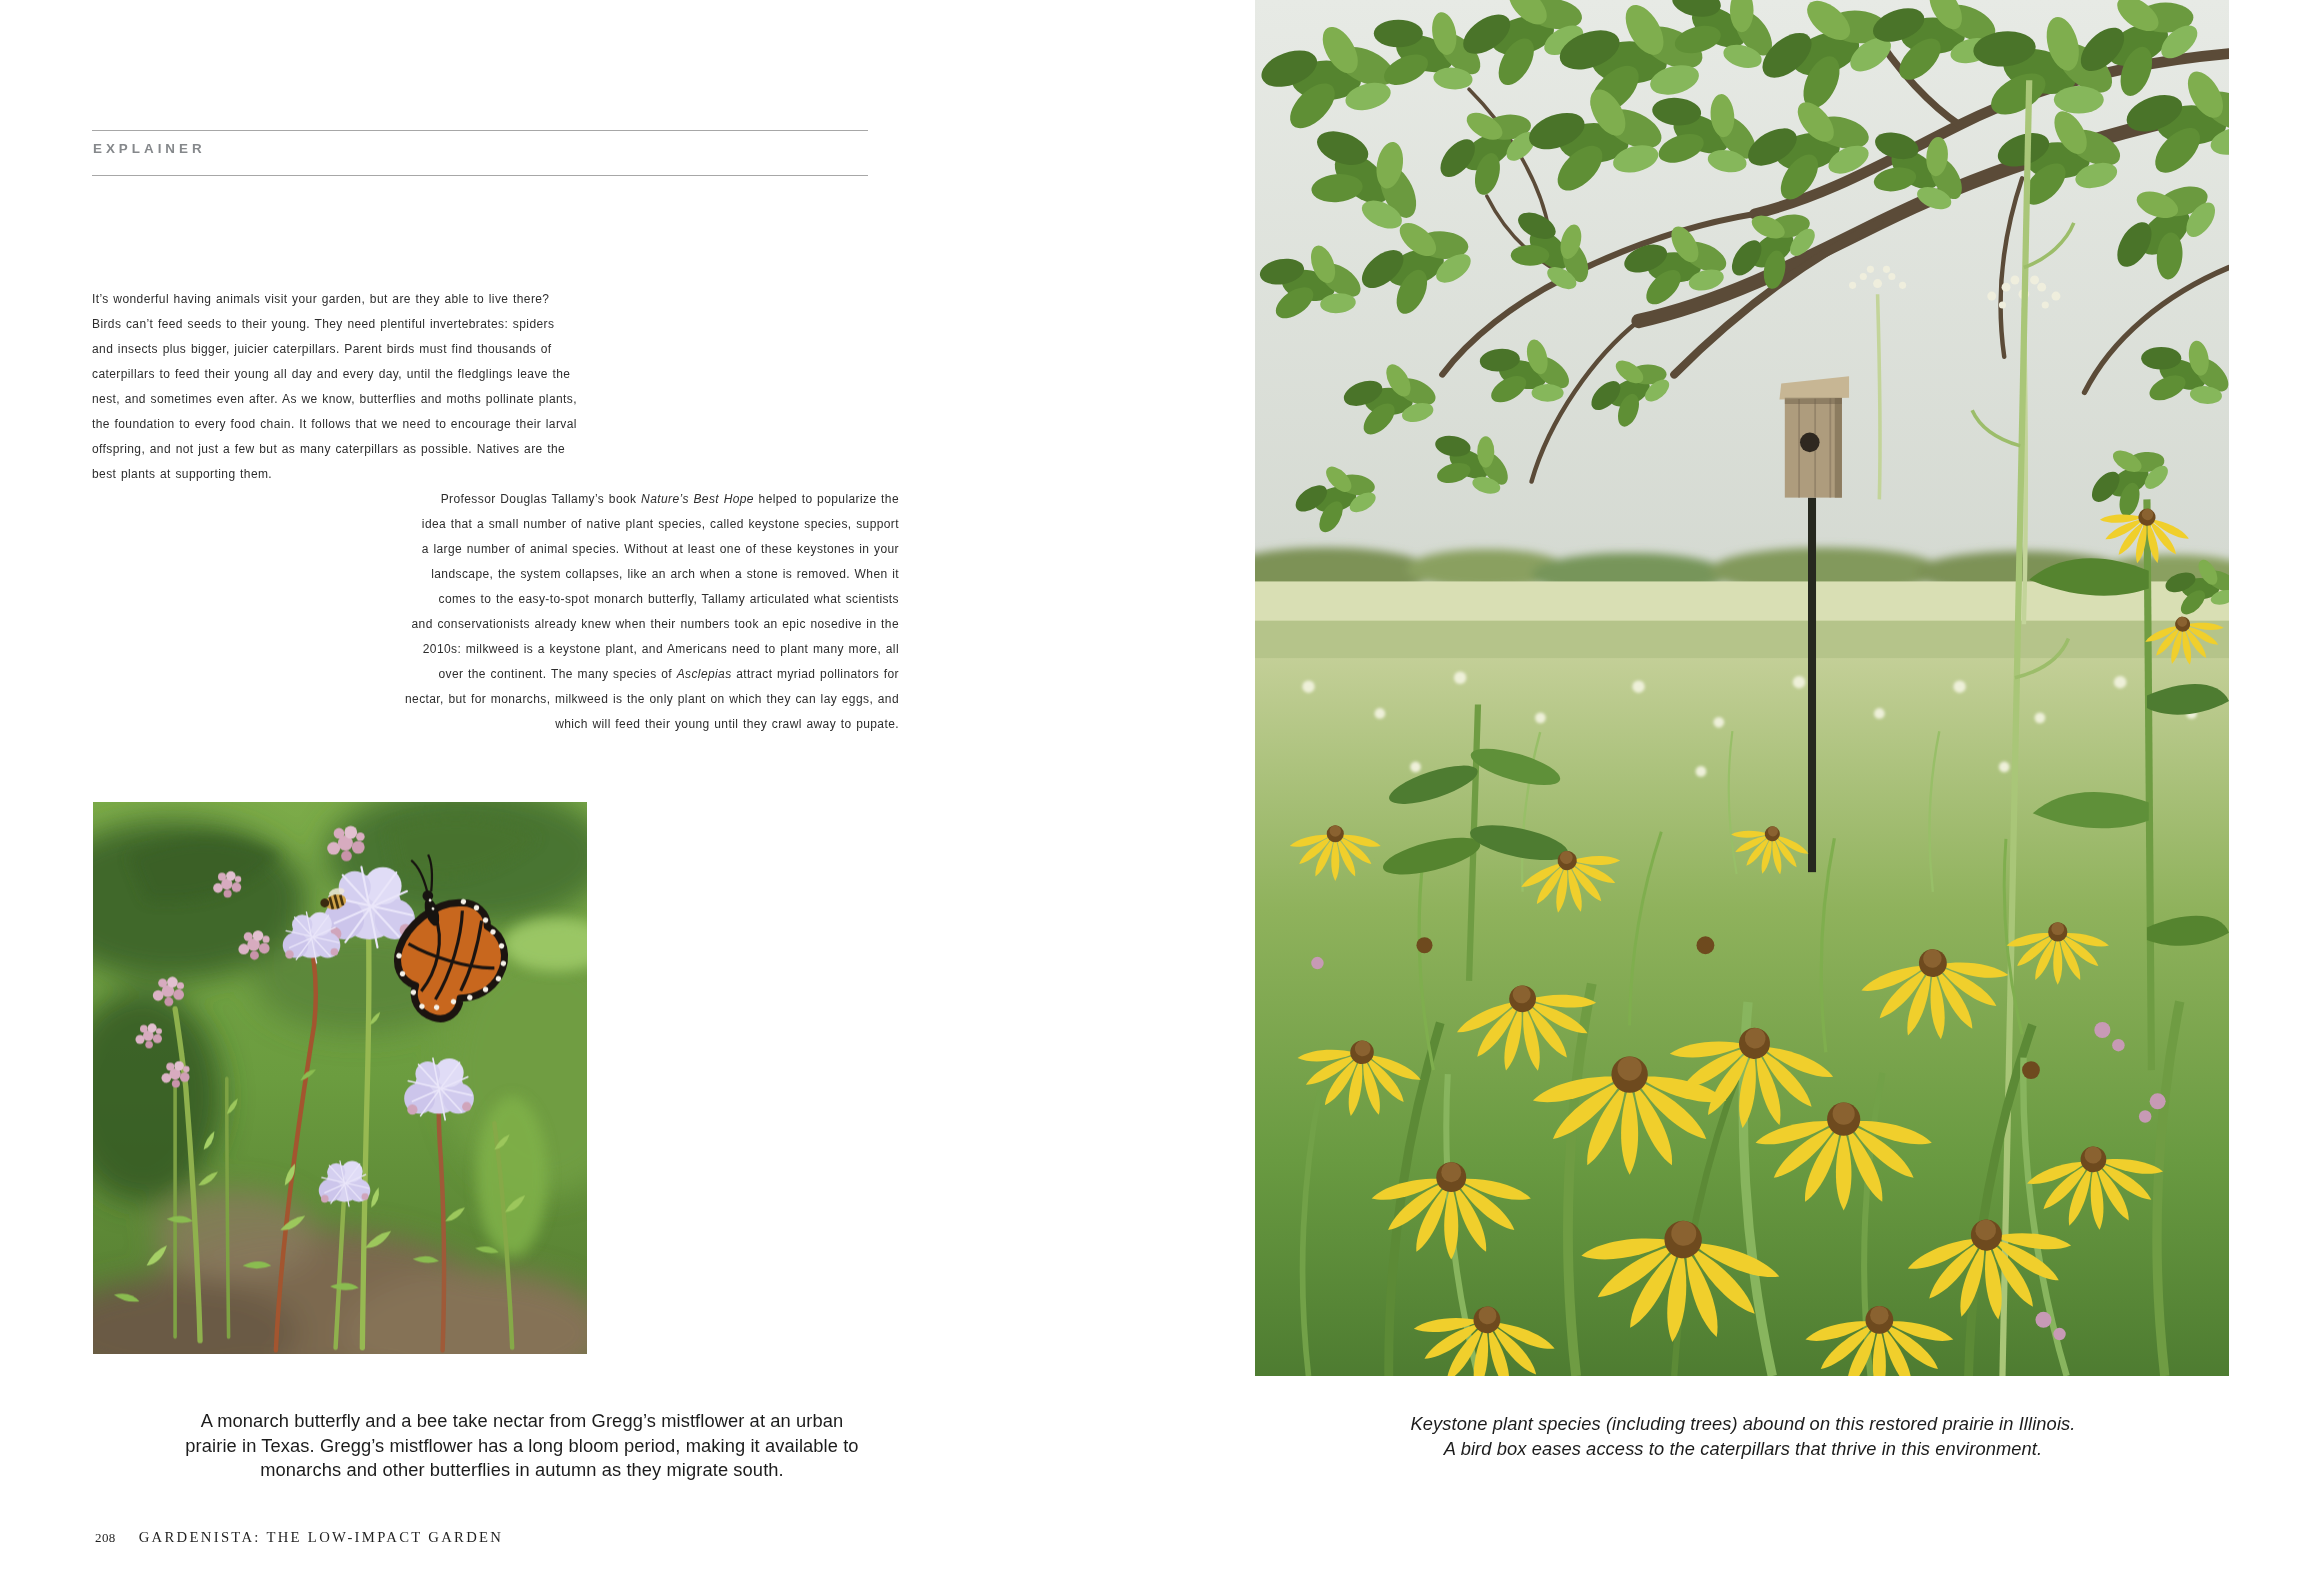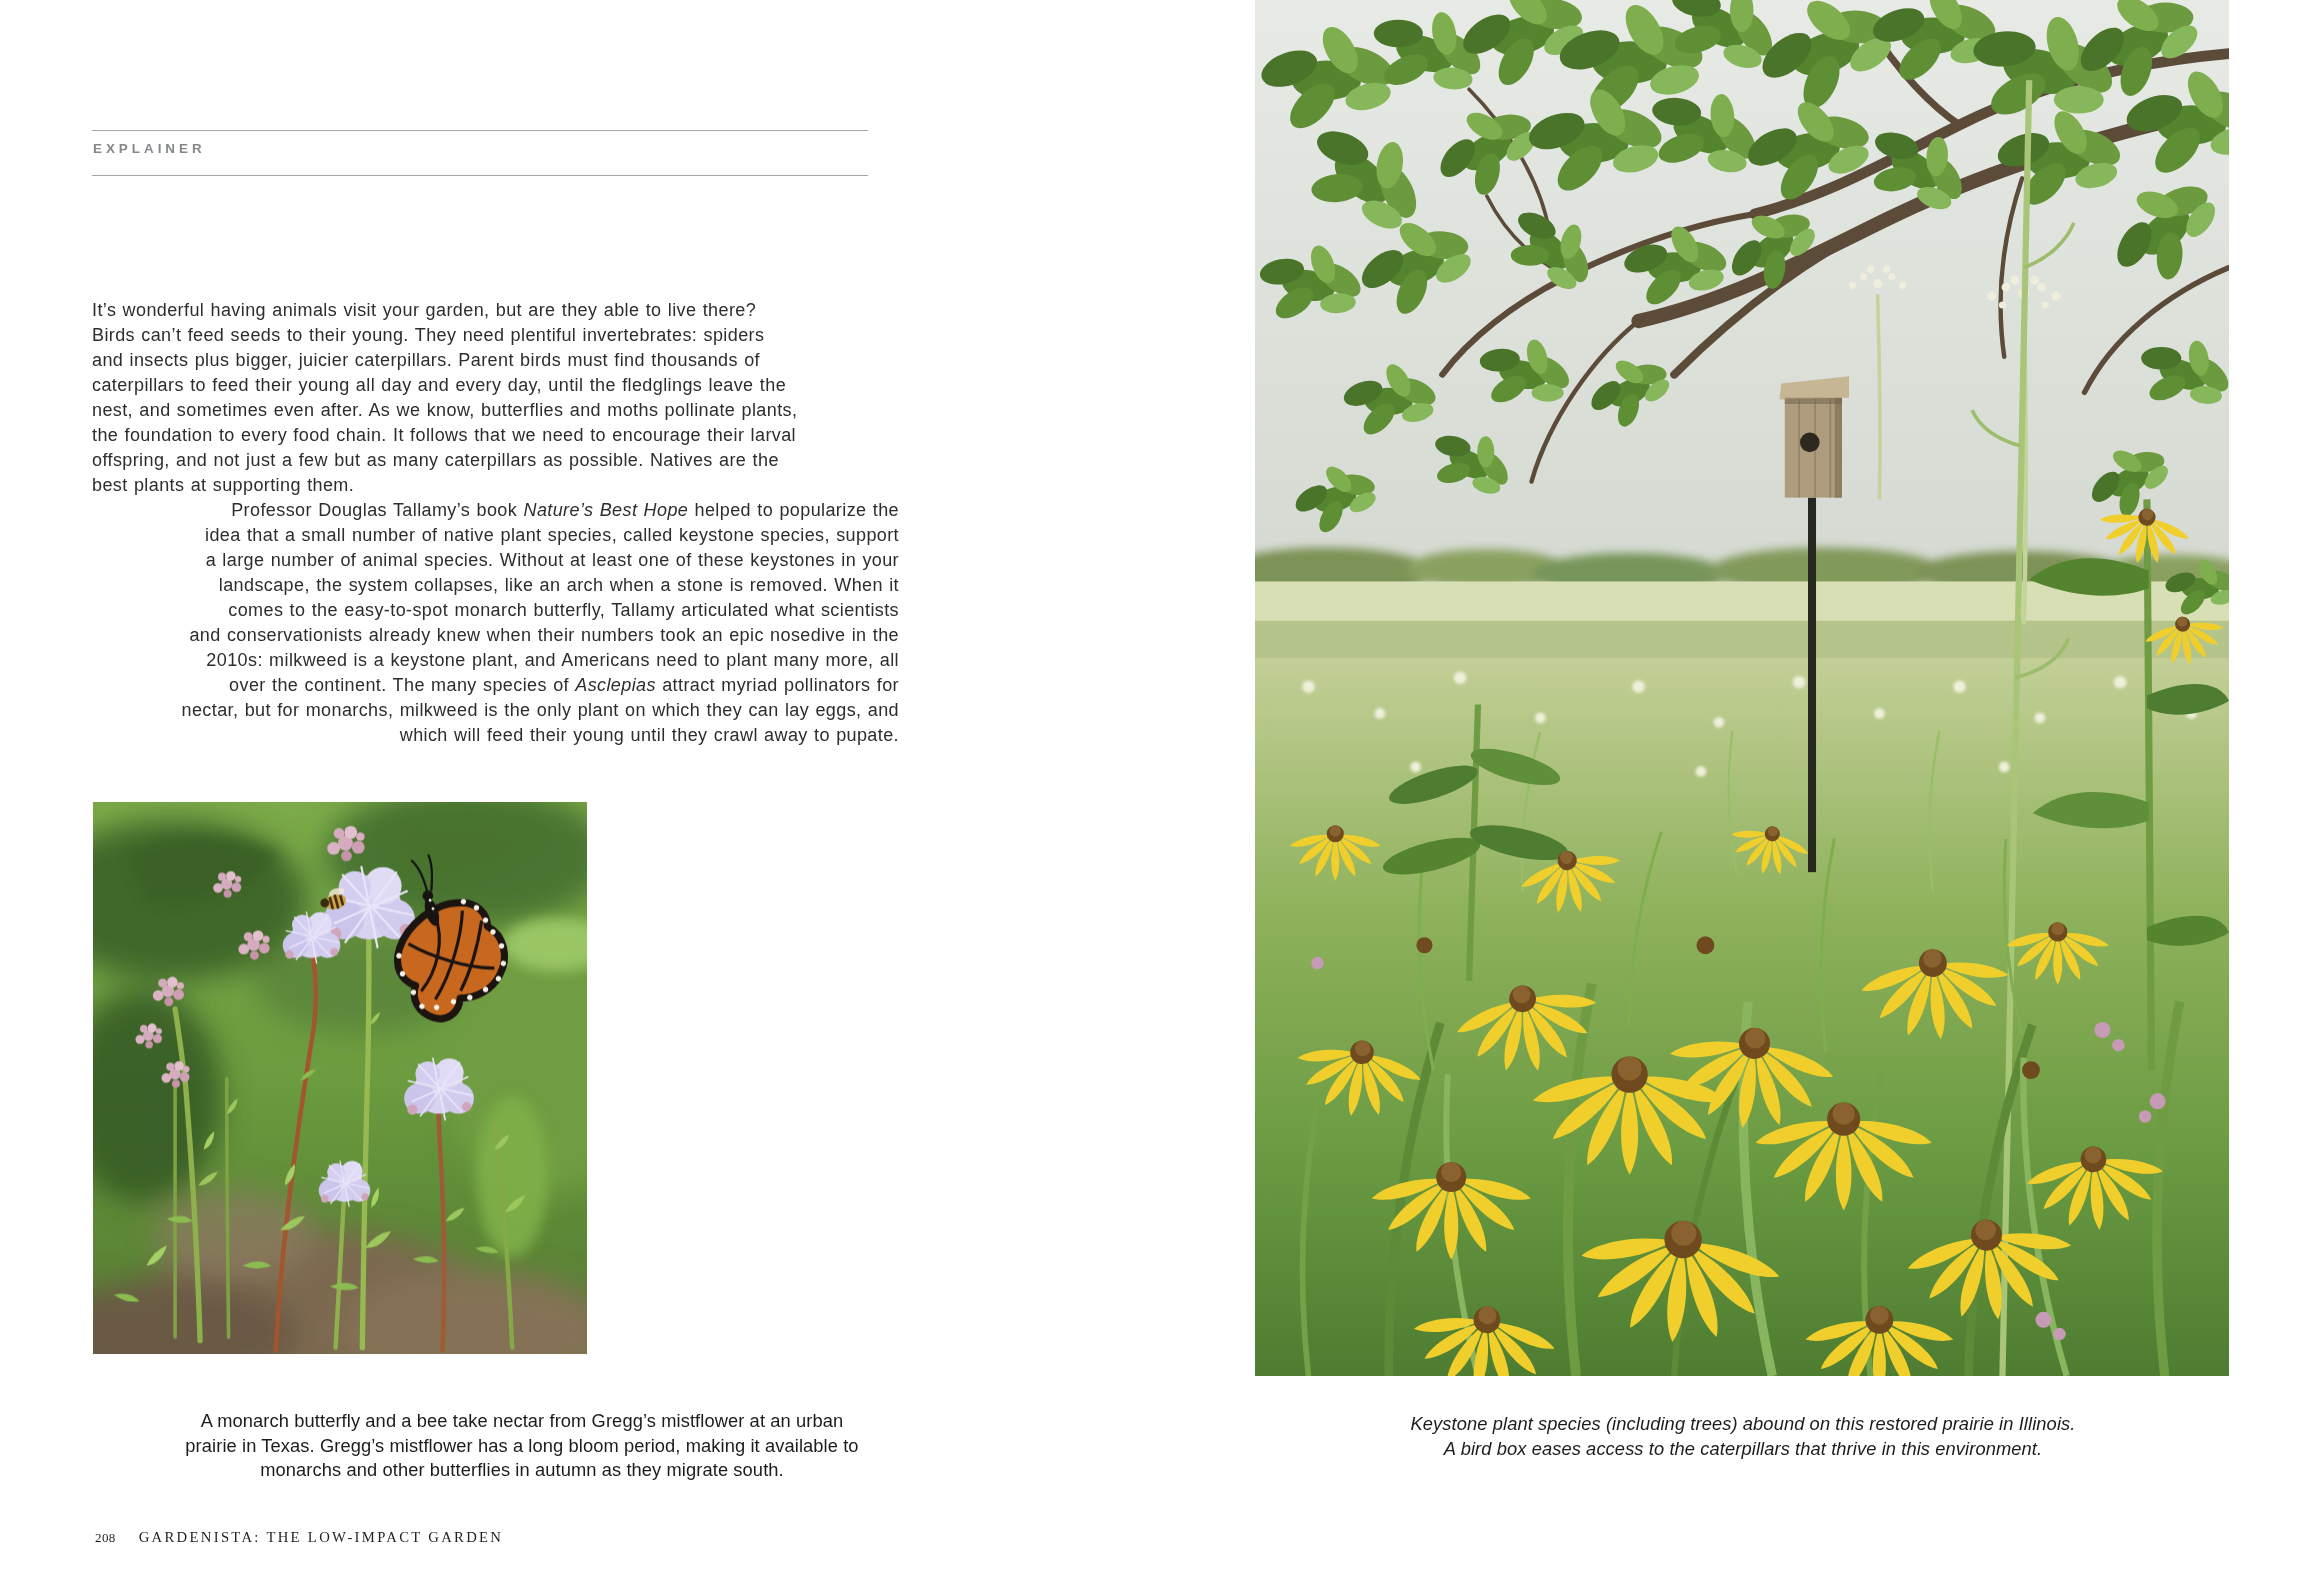--- a/index.html
+++ b/index.html
@@ -14,22 +14,22 @@
   .rule-bottom { top:175px; }
 
   .kicker { position:absolute; left:93px; top:141px; font-size:13.4px; font-weight:600;
             letter-spacing:4px; color:#85888b; }
 
   .title { position:absolute; left:90px; top:193px; margin:0;
            font-family:"Liberation Serif",serif; font-weight:700; font-size:52px;
            letter-spacing:-0.4px; color:#131313; }
 
   .body-text { position:absolute; left:92px; top:287px; width:807px;
-               font-size:18px; line-height:25px; color:#2d2d2d;
-               letter-spacing:0.4px; word-spacing:0.9px;margin-top:11px; }
+               font-size:12px; line-height:25px; color:#2d2d2d;
+               letter-spacing:0.4px; word-spacing:0.9px; }
   .par { margin:0; }
   .par-2 { text-indent:30px;text-align:right; }
   em { font-style:italic; }
 
   figure.photo { margin:0; padding:0; position:absolute; overflow:hidden; }
   .photo-left  { left:93px; top:802px;  width:494px;  height:552px; }
   .photo-right { left:96px; top:0;      width:974px; height:1376px; }
   figure.photo svg { display:block; width:100%; height:100%; }
 
   .caption { font-size:18.3px; line-height:24.5px; color:#1c1c1c; letter-spacing:0.1px;text-align:center; }

